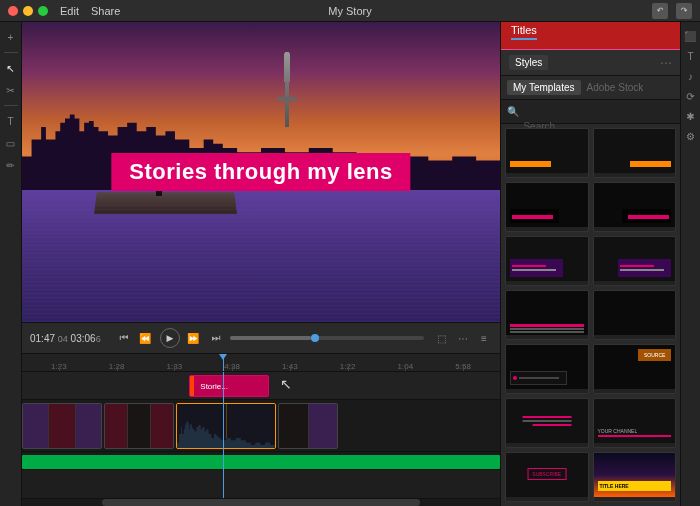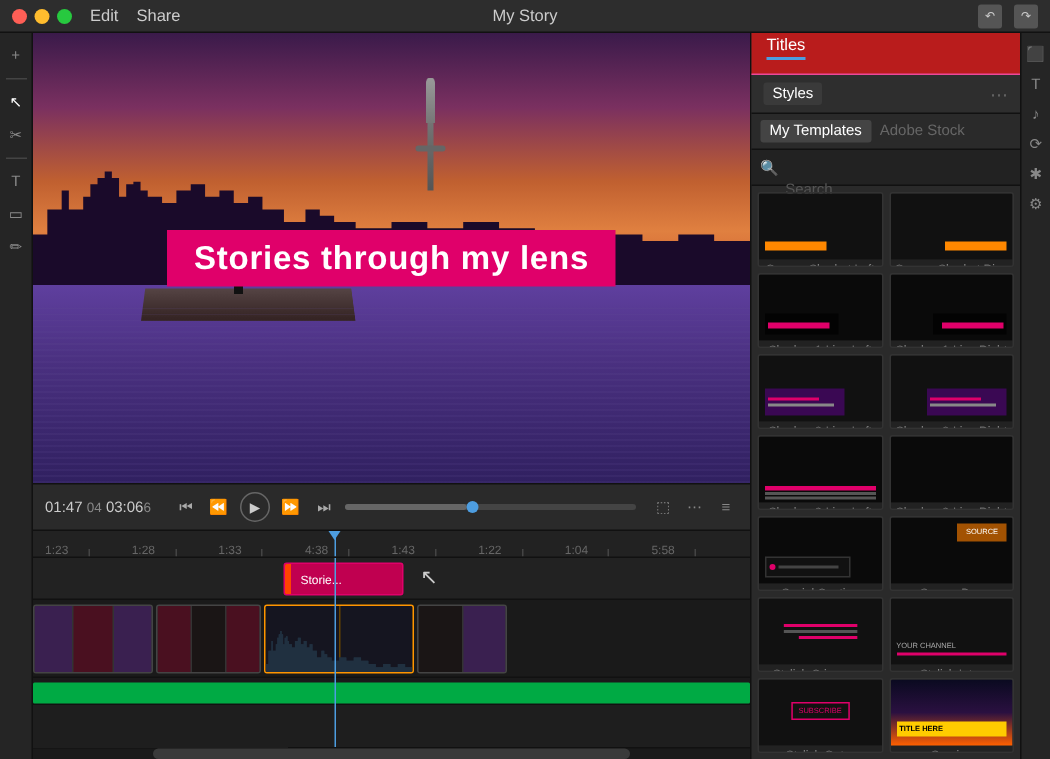--- a/index.html
+++ b/index.html
@@ -321,20 +321,21 @@
     .ruler-marks {
       display: flex;
       align-items: flex-end;
       height: 100%;
       gap: 0;
       font-size: 8px;
       color: #666;
     }
     .ruler-mark {
       flex: 1;
+      text-align: center;
       position: relative;
     }
     .ruler-mark::before {
       content: '';
       position: absolute;
       bottom: 0;
       left: 50%;
       width: 1px;
       height: 5px;
       background: #444;

